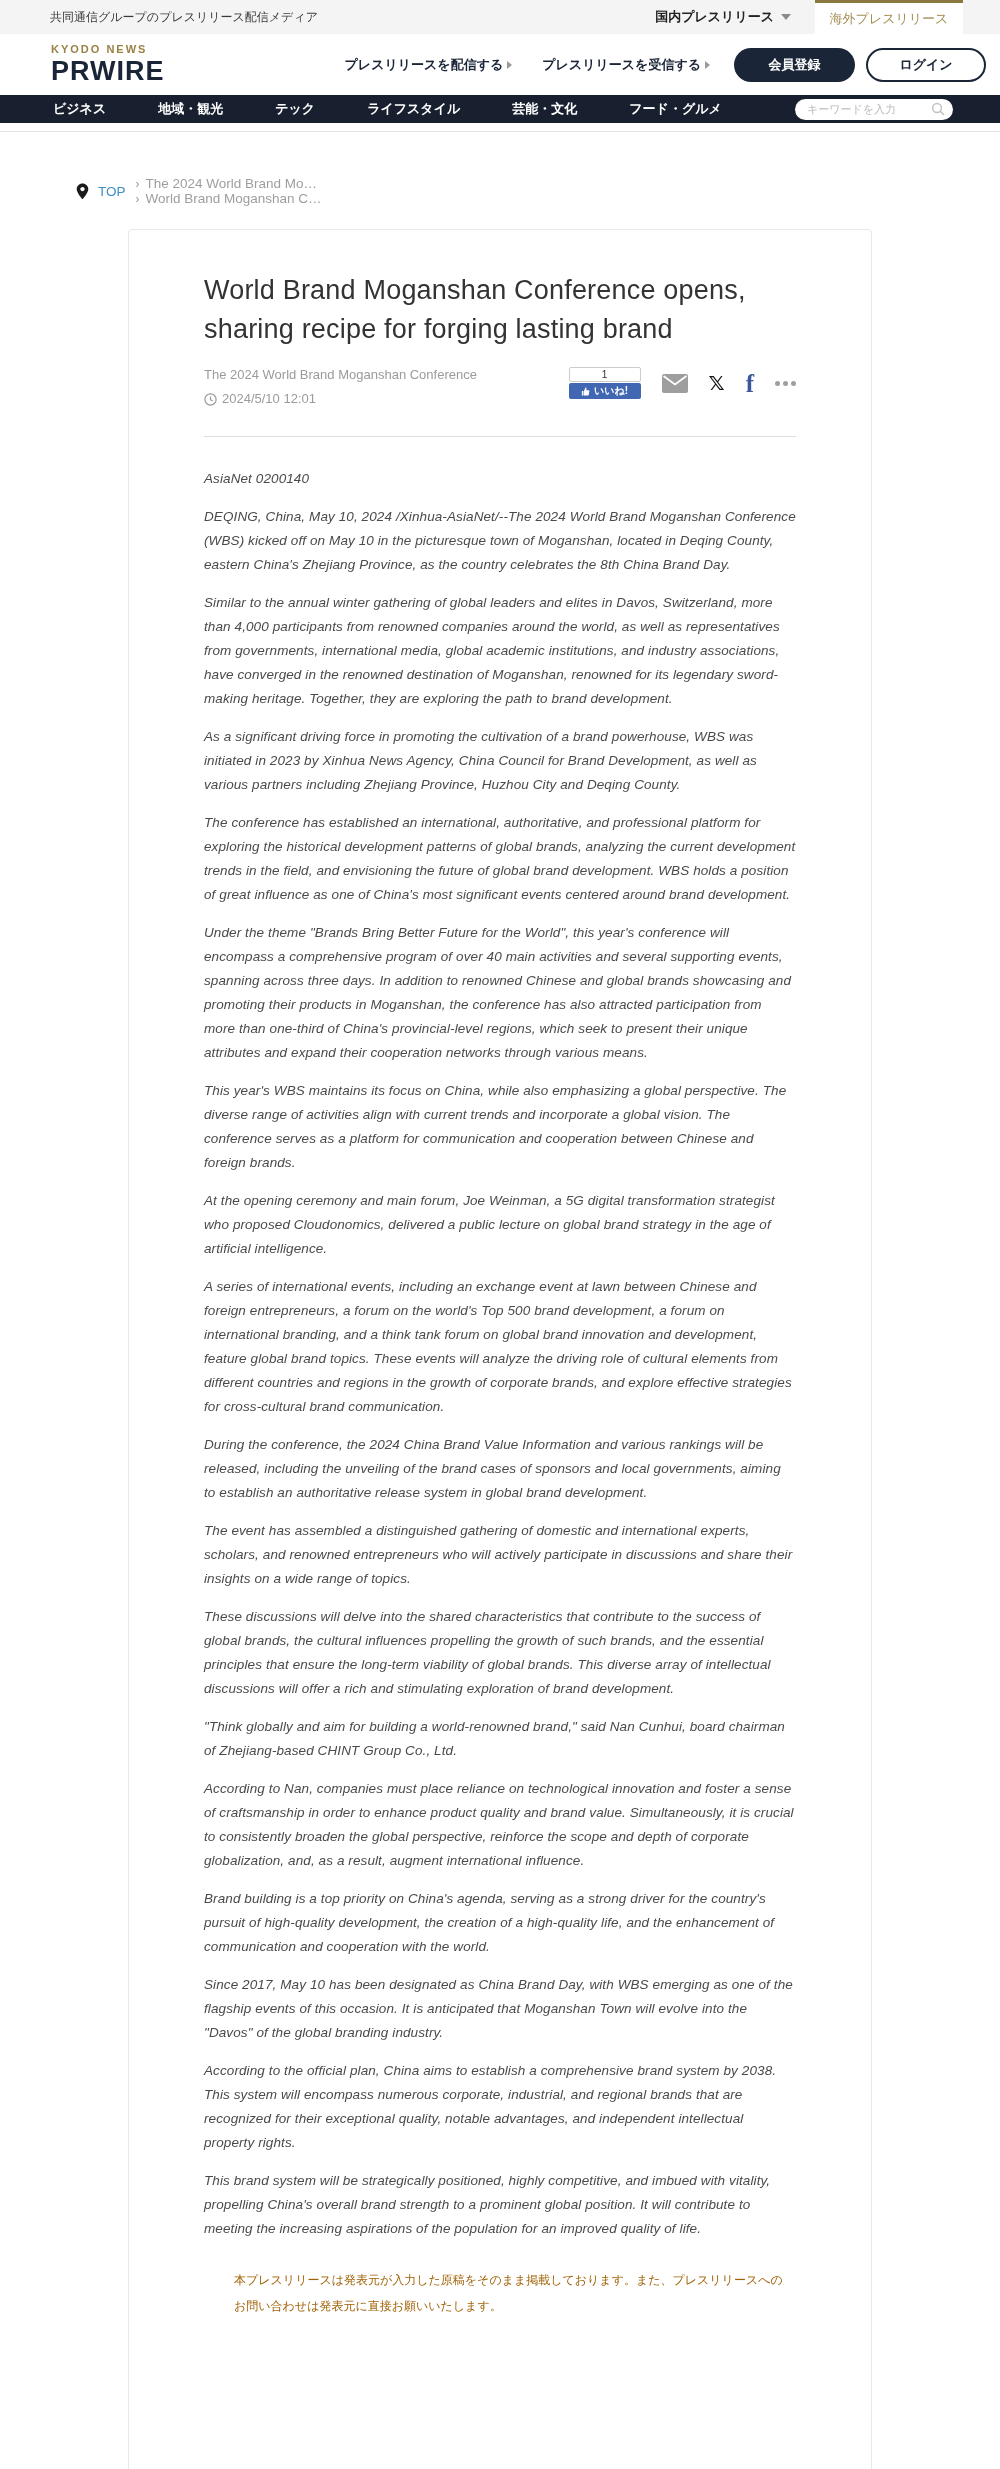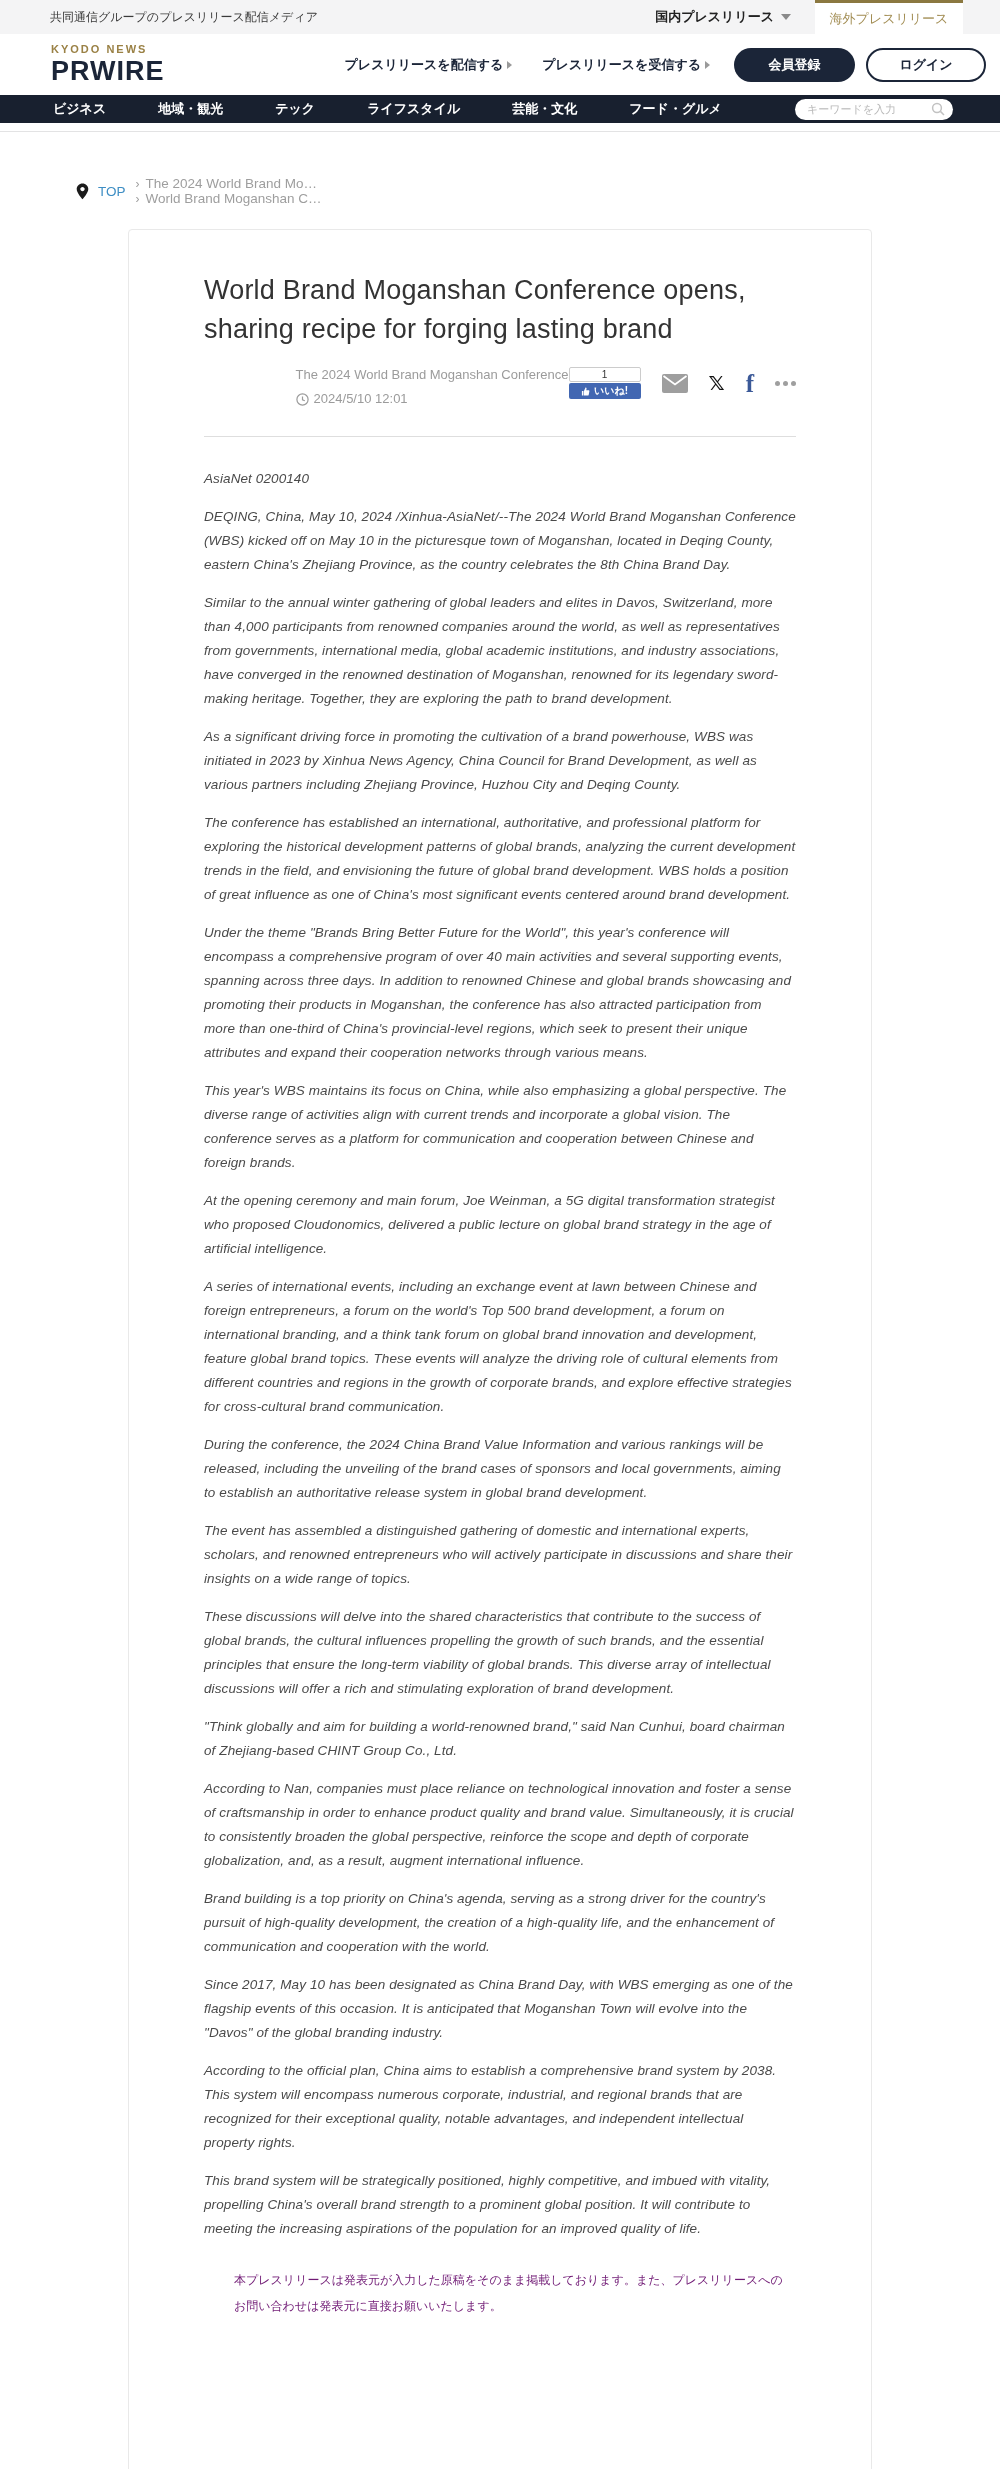--- a/index.html
+++ b/index.html
@@ -137,21 +137,21 @@
     background: #fff;
     border: 1px solid #e9e9e9;
     border-radius: 4px;
     padding: 41px 75px 0 75px;
   }
   .article-title {
     font-size: 27px; font-weight: 500; color: #333;
     line-height: 1.45; letter-spacing: 0.2px;
   }
   .meta-share {
-    display: flex; justify-content: flex-end; align-items: flex-start;
+    display: flex; justify-content: space-between; align-items: flex-start;
     margin-top: 16px;
   }
   .meta-col { font-size: 13px; color: #9b9b9b; line-height: 1.6; }
   .meta-source { display: block; }
   .meta-time { display: flex; align-items: center; gap: 5px; margin-top: 3px; }
   .clock-icon { display: flex; }
   .share-row { display: flex; align-items: center; gap: 21px; padding-top: 2px; }
   .fb-like { display: flex; flex-direction: column; align-items: stretch; width: 72px; cursor: pointer; }
   .fb-like-count {
     border: 1px solid #ccc; border-radius: 2px; background: #fff;
@@ -173,21 +173,21 @@
   .article-body { margin-top: 30px; }
   .article-body p {
     font-size: 13.5px; color: #4a4a4a;
     line-height: 24px; margin: 14px 0;
     letter-spacing: 0.1px;
     font-style: italic;
   }
   .article-body p:first-child { margin-top: 0; }
   .disclaimer {
     margin: 26px 0 0 30px;
-    font-size: 12px; color: #701a75; line-height: 26px;
+    font-size: 12px; color: #a16207; line-height: 26px;
     width: 560px;
   }
 </style>
 </head>
 <body>
 
 <div class="topbar">
   <span class="topbar-tagline">共同通信グループのプレスリリース配信メディア</span>
   <div class="topbar-right">
     <div class="tab-domestic">

